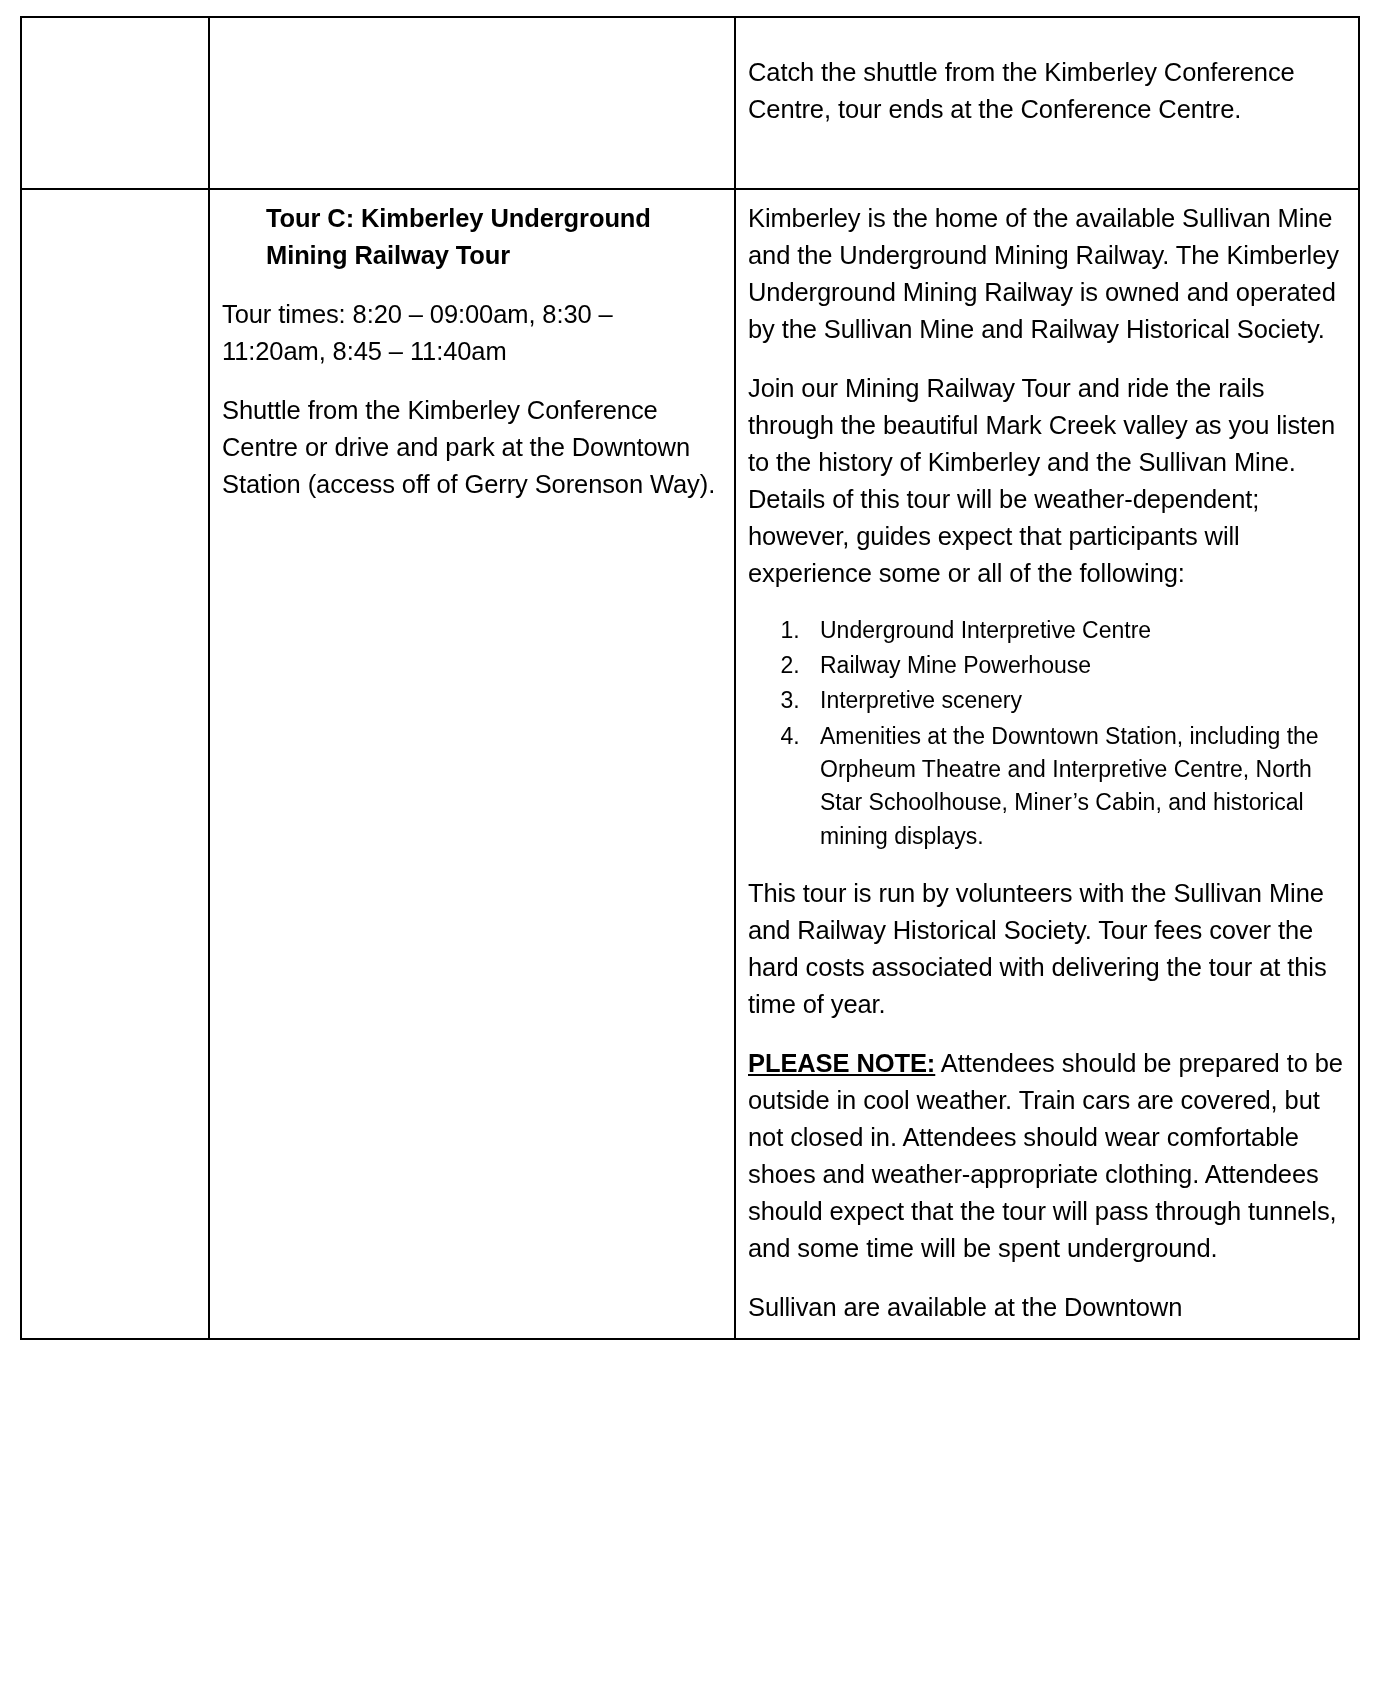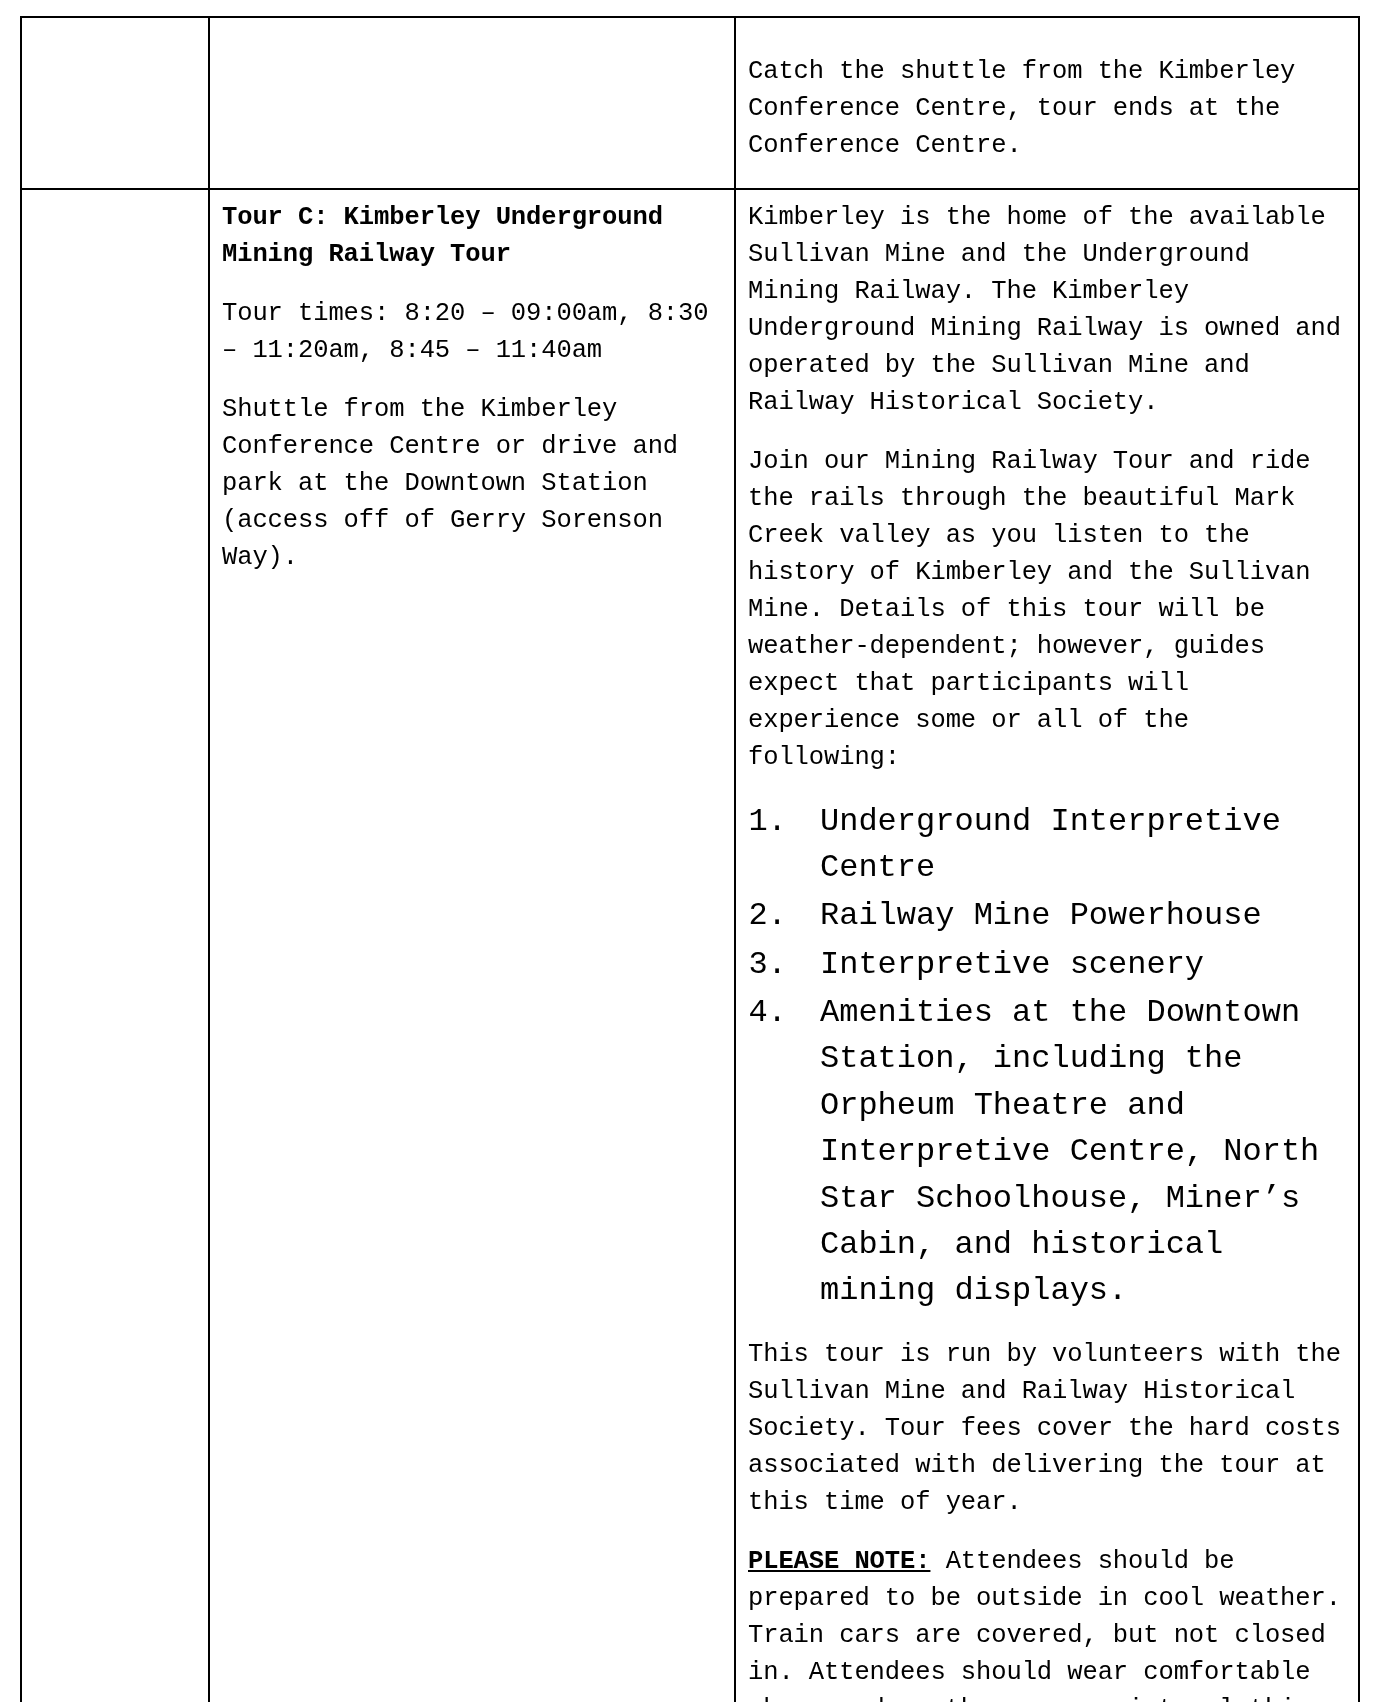--- a/index.html
+++ b/index.html
@@ -12,21 +12,20 @@
     height: 1702px;
     font-family: "Liberation Sans", sans-serif;
     color: #000000;
     overflow: hidden;
   }
   .page {
     position: relative;
     width: 1100px;
     height: 1702px;
     background: #ffffff;
-    font-family: Liberation Mono, monospace;
   }
   .doc-table {
     position: absolute;
     left: 20px;
     top: 16px;
     width: 1338px;
     border-collapse: collapse;
     table-layout: fixed;
   }
   .doc-table td {
@@ -46,33 +45,33 @@
   }
 
   p {
     margin: 0 0 22px 0;
     font-size: 25.5px;
     line-height: 1.45;
     letter-spacing: -0.1px;
   }
   p:last-child { margin-bottom: 0; }
 
-  .bold { font-weight: bold; }
+  .bold { font-weight: bold; margin-left: 44px; }
   .note-lead {
     font-weight: bold;
     text-decoration: underline;
   }
 
   .row1-c { height: 170px; }
   .row1-c .cell-pad-c { padding-top: 36px; }
 
   ol.tour-list {
     margin: 22px 0 22px 0;
     padding-left: 58px;
-    font-size: 32px;
+    font-size: 23px;
     line-height: 1.45;
   }
   ol.tour-list li {
     margin: 0 0 2px 0;
     padding-left: 14px;
   }
 </style>
 </head>
 <body>
 

